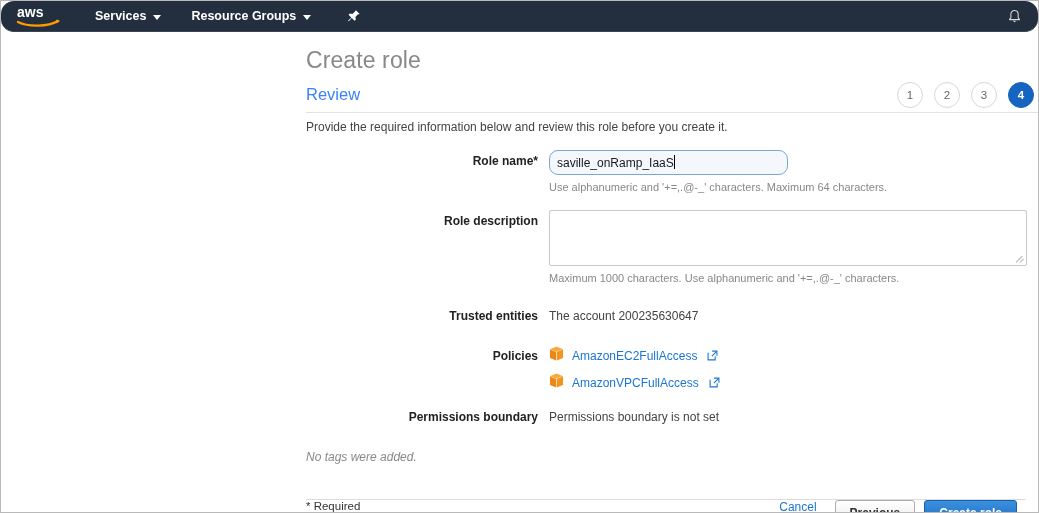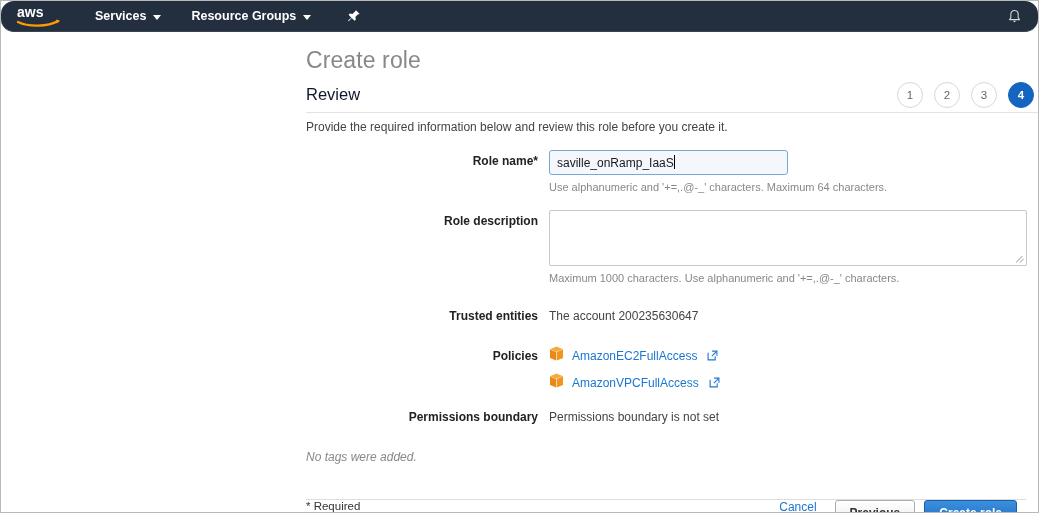--- a/index.html
+++ b/index.html
@@ -83,21 +83,21 @@
   .page-title {
     font-size: 23px;
     color: #888888;
     font-weight: normal;
     margin: 0;
     padding-top: 15px;
     letter-spacing: .1px;
   }
   .section-title {
     font-size: 16.5px;
-    color: #0f172a;
+    color: #3b82f6;
     font-weight: normal;
     margin: 11px 0 0 0;
   }
   .hr {
     border: none;
     border-top: 1px solid #e3e3e3;
     margin: 8px 0 0 0;
   }
   .intro {
     font-size: 12px;
@@ -152,21 +152,21 @@
   .caretbar {
     display:inline-block;
     width:1px; height:14px;
     background:#000;
     vertical-align:-2px;
   }
   .fake-input {
     width: 239px;
     height: 25px;
     border: 1px solid #7aa7d6;
-    border-radius: 3px;
+    border-radius: 9px;
     background: #f4f8fd;
     font-size: 12px;
     color: #1a1a1a;
     padding: 4px 7px 0 7px;
     white-space: nowrap;
     overflow: hidden;
     cursor: text;
   }
   .hint {
     font-size: 11px;

